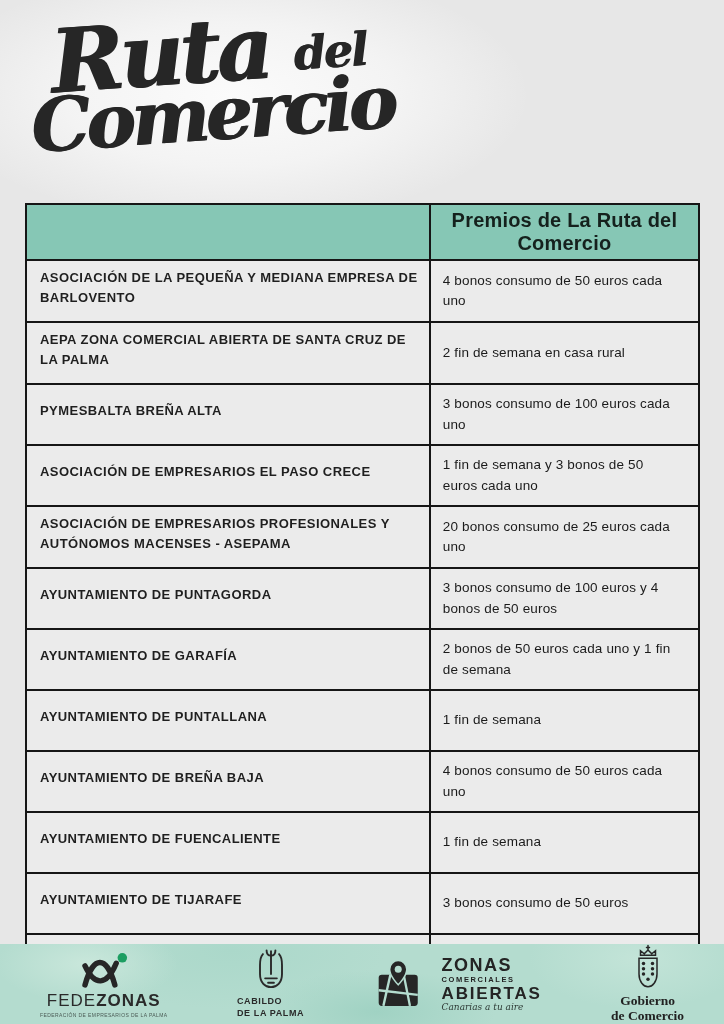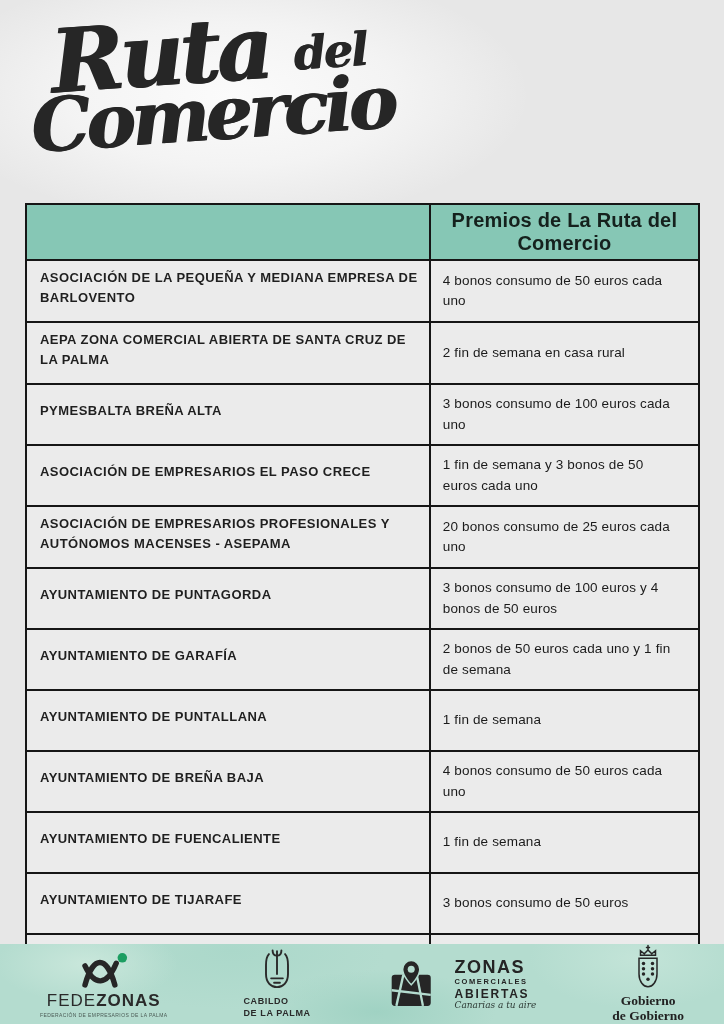--- a/index.html
+++ b/index.html
@@ -40,21 +40,21 @@
   .fede-name .light{font-weight:normal;}
   .fede-name .bold{font-weight:bold;}
   .fede-sub{font-size:5px;letter-spacing:.4px;color:#4a5a54;margin-top:1px;white-space:nowrap;}
   
   .cab-text{font-size:9px;font-weight:bold;letter-spacing:.6px;line-height:1.25;text-align:left;margin-top:3px;color:#2a2a2a;}
   
   .logo-zonas{flex-direction:row;align-items:center;gap:18px;}
   .zonas-text{display:flex;flex-direction:column;line-height:1;color:#242424;}
   .z1{font-size:18px;font-weight:bold;letter-spacing:1.5px;}
   .z2{font-size:7.5px;font-weight:bold;letter-spacing:1.6px;margin-top:2px;}
-  .z3{font-size:12px;font-weight:bold;letter-spacing:1.8px;margin-top:2px;}
+  .z3{font-size:17px;font-weight:bold;letter-spacing:1.8px;margin-top:2px;}
   .z4{font-family:"DejaVu Serif",serif;font-style:italic;font-size:9px;margin-top:1px;color:#2e3b36;}
   
   .gob-text{font-family:"Liberation Serif",serif;font-weight:bold;font-size:13.5px;line-height:1.1;text-align:center;margin-top:2px;color:#222;}
 </style>
 </head>
 <body>
 
 <div id="page">
 
   <div class="page-wash"></div>
@@ -204,18 +204,18 @@
             <circle cx="16" cy="33" r="2.3"></circle>
               <circle cx="28" cy="33" r="2.3"></circle>
             <circle cx="16" cy="40" r="2.3"></circle>
               <circle cx="28" cy="40" r="2.3"></circle>
             <circle cx="22" cy="47" r="2.3"></circle>
           </g>
         </svg>
       </span>
       <div class="gob-text">
         <div>Gobierno</div>
-        <div>de Gobierno</div>
+        <div>de Comercio</div>
       </div>
     </div>
 
   </div>
 </div>
 
 </body></html>

